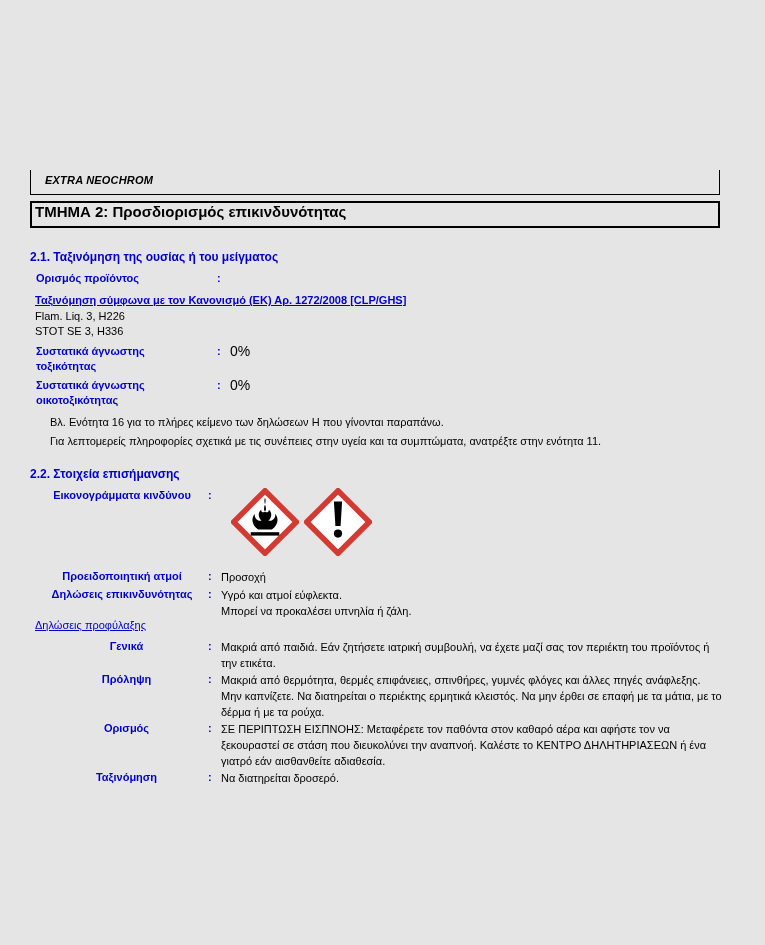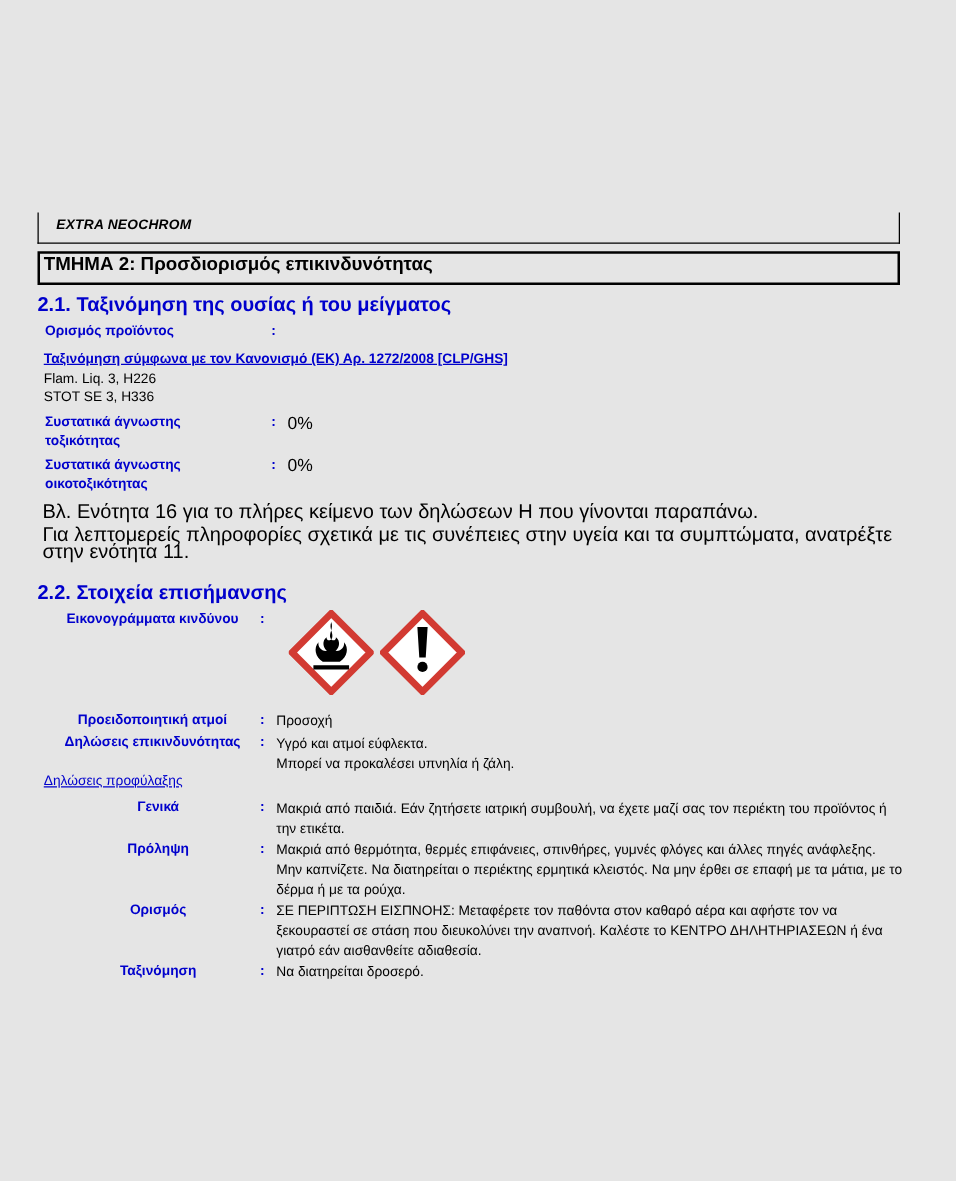--- a/index.html
+++ b/index.html
@@ -23,42 +23,42 @@
   .section-box {
     position:absolute; left:30px; top:201px; width:690px; height:27px;
     border:2px solid #000; box-sizing:border-box;
     display:flex; align-items:flex-start;
   }
   .section-title { font-size:15px; font-weight:bold; padding-left:3px; }
 
   
   .content { position:absolute; left:30px; top:238px; width:692px; }
   .sub-heading {
-    color:#0000cc; font-weight:bold; font-size:16px; line-height:13px; margin:0 0 7px 0;
+    color:#0000cc; font-weight:bold; font-size:12px; line-height:13px; margin:13px 0 7px 0;
   }
 
   .row { display:flex; align-items:flex-start; margin-left:6px; }
   .lbl {
     flex:0 0 181px; color:#0000cc; font-weight:bold;
     font-size:11px; line-height:15px;
   }
   .lbl .wrapcap { display:inline-block; max-width:120px; }
   .row22 .lbl { flex:0 0 172px;text-align:center; }
   .sub { margin-left:15px; }
   .sub .lbl { flex:0 0 163px; }
   .colon { flex:0 0 13px; color:#0000cc; font-weight:bold; font-size:11px; line-height:15px; }
   .val { flex:1; font-size:11px; line-height:16px; color:#000; }
   .val-big { font-size:14px; line-height:15px; font-weight:normal; }
 
   .class-heading {
     color:#0000cc; font-weight:bold; font-size:11px; line-height:13px;
     text-decoration:underline; margin:8px 0 2px 5px;
   }
   .plain-line { font-size:11px; line-height:15px; margin-left:5px; }
-  .note { font-size:16px; line-height:13px; margin-left:4px; }
+  .note { font-size:11px; line-height:13px; margin-left:20px; }
 
   .prec-heading {
     color:#0000cc; font-weight:normal; font-size:11px; line-height:13px;
     text-decoration:underline; margin:0 0 0 5px;
   }
 
   .picto-wrap { display:flex; align-items:flex-start; margin-left:10px; }
   .picto { width:68px; height:68px; display:block; }
   .picto + .picto-gap { width:5px; }
 

